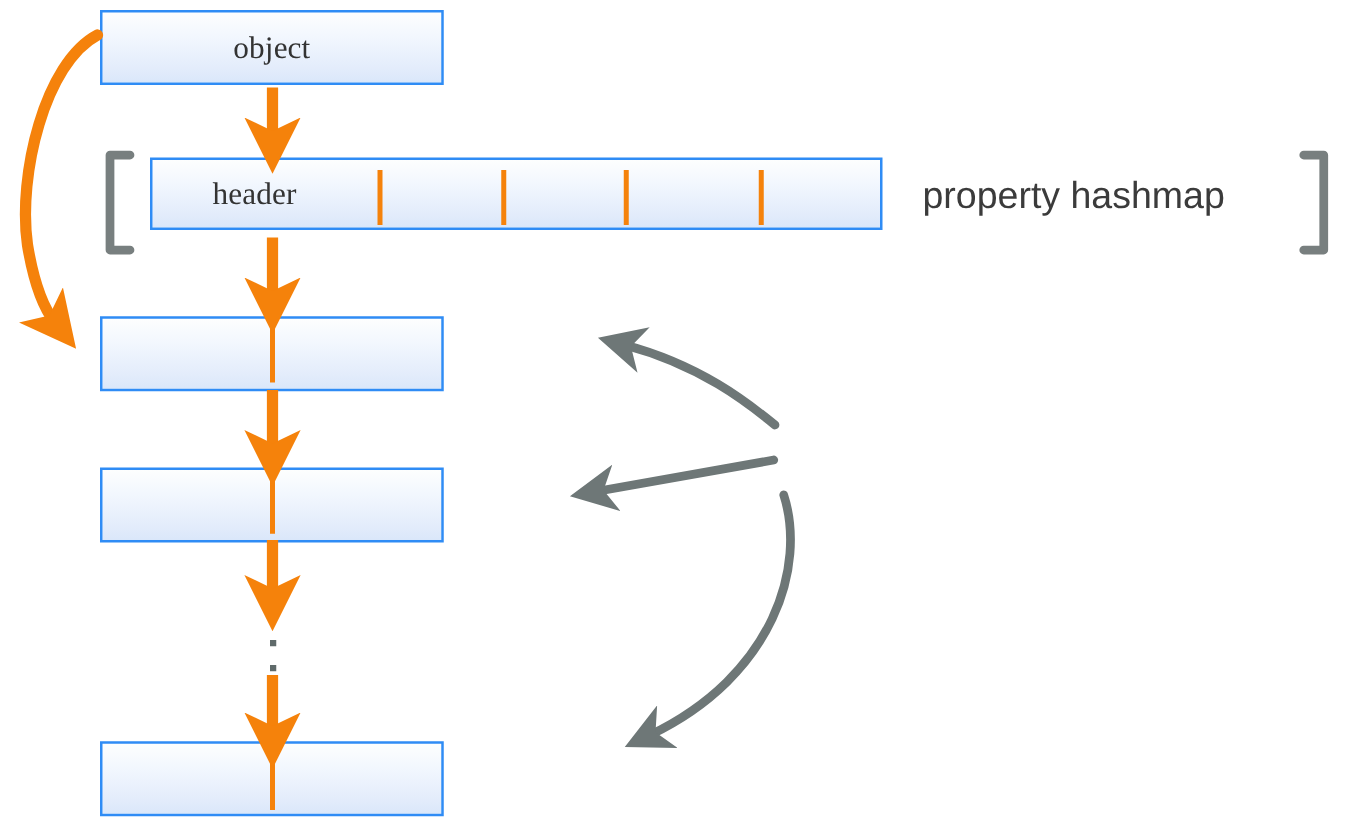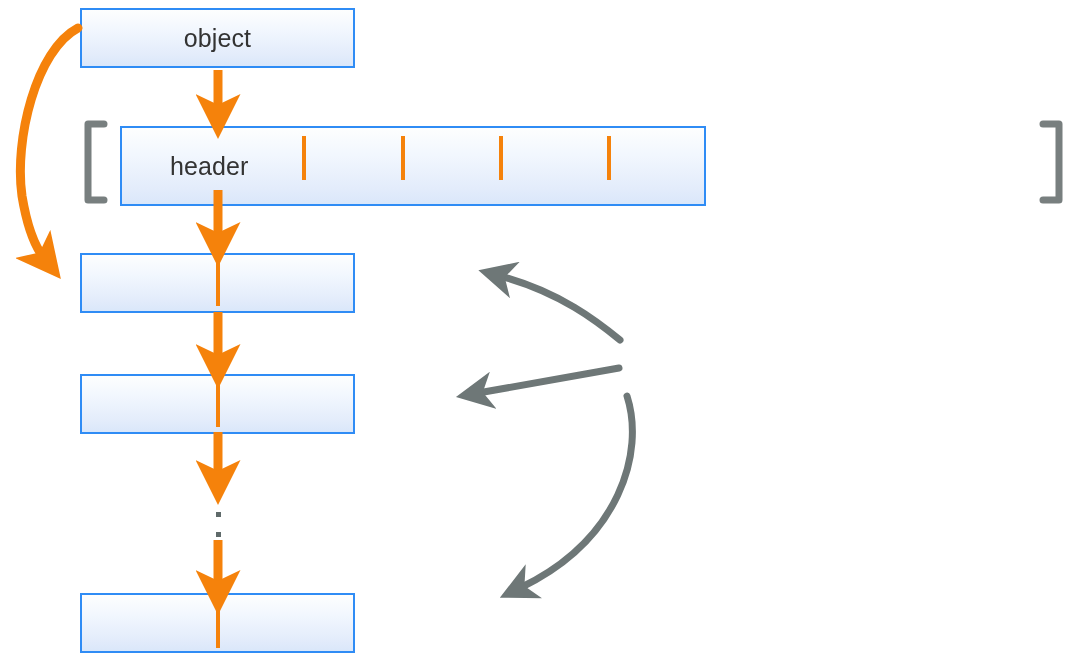--- a/index.html
+++ b/index.html
@@ -28,20 +28,21 @@
     align-items: center;
     justify-content: center;
   }
   .box-label {
     font-size: 25px;
     color: #333333;
     letter-spacing: 0.1px;
     line-height: 1;
     position: relative;
     z-index: 3;
+    font-family: Liberation Serif, serif;
   }
   
   .box.hashmap {
     justify-content: flex-start;
   }
   .box.hashmap .box-label {
     margin-left: 48px;
   }
   
   .tick {
@@ -129,21 +130,21 @@
       <path d="M 218,312 L 218,362" marker-end="url(#orange-head)"></path>
       <path d="M 218,432 L 218,478" marker-end="url(#orange-head)"></path>
       <path d="M 218,540 L 218,588" marker-end="url(#orange-head)"></path>
     </g>
   </svg>
 
   <div class="box" style="left:80px; top:8px; width:275px; height:60px;">
     <span class="box-label">object</span>
   </div>
 
-  <div class="box hashmap" style="left:120px; top:126px; width:586px; height:80px;text-align:right;">
+  <div class="box hashmap" style="left:120px; top:126px; width:586px; height:58px;text-align:right;">
     <span class="box-label">header</span>
   </div>
 
   <div class="tick" style="left:302px; top:136px; height:44px;"></div>
   <div class="tick" style="left:401px; top:136px; height:44px;"></div>
   <div class="tick" style="left:499px; top:136px; height:44px;"></div>
   <div class="tick" style="left:607px; top:136px; height:44px;"></div>
 
   <div class="box" style="left:80px; top:253px; width:275px; height:60px;">
     <span class="box-label"></span>
@@ -159,15 +160,16 @@
     <span class="box-label"></span>
   </div>
   <div class="thinline" style="left:216px; top:602px; height:46px;"></div>
 
   <div class="dots" style="left:216px; top:492px;">
     <div class="dot"></div>
     <div class="dot"></div>
     <div class="dot"></div>
   </div>
 
+  <div class="annot" style="left:738px; top:142px;">property hashmap</div>
 
 
 </div>
 
 </body></html>

